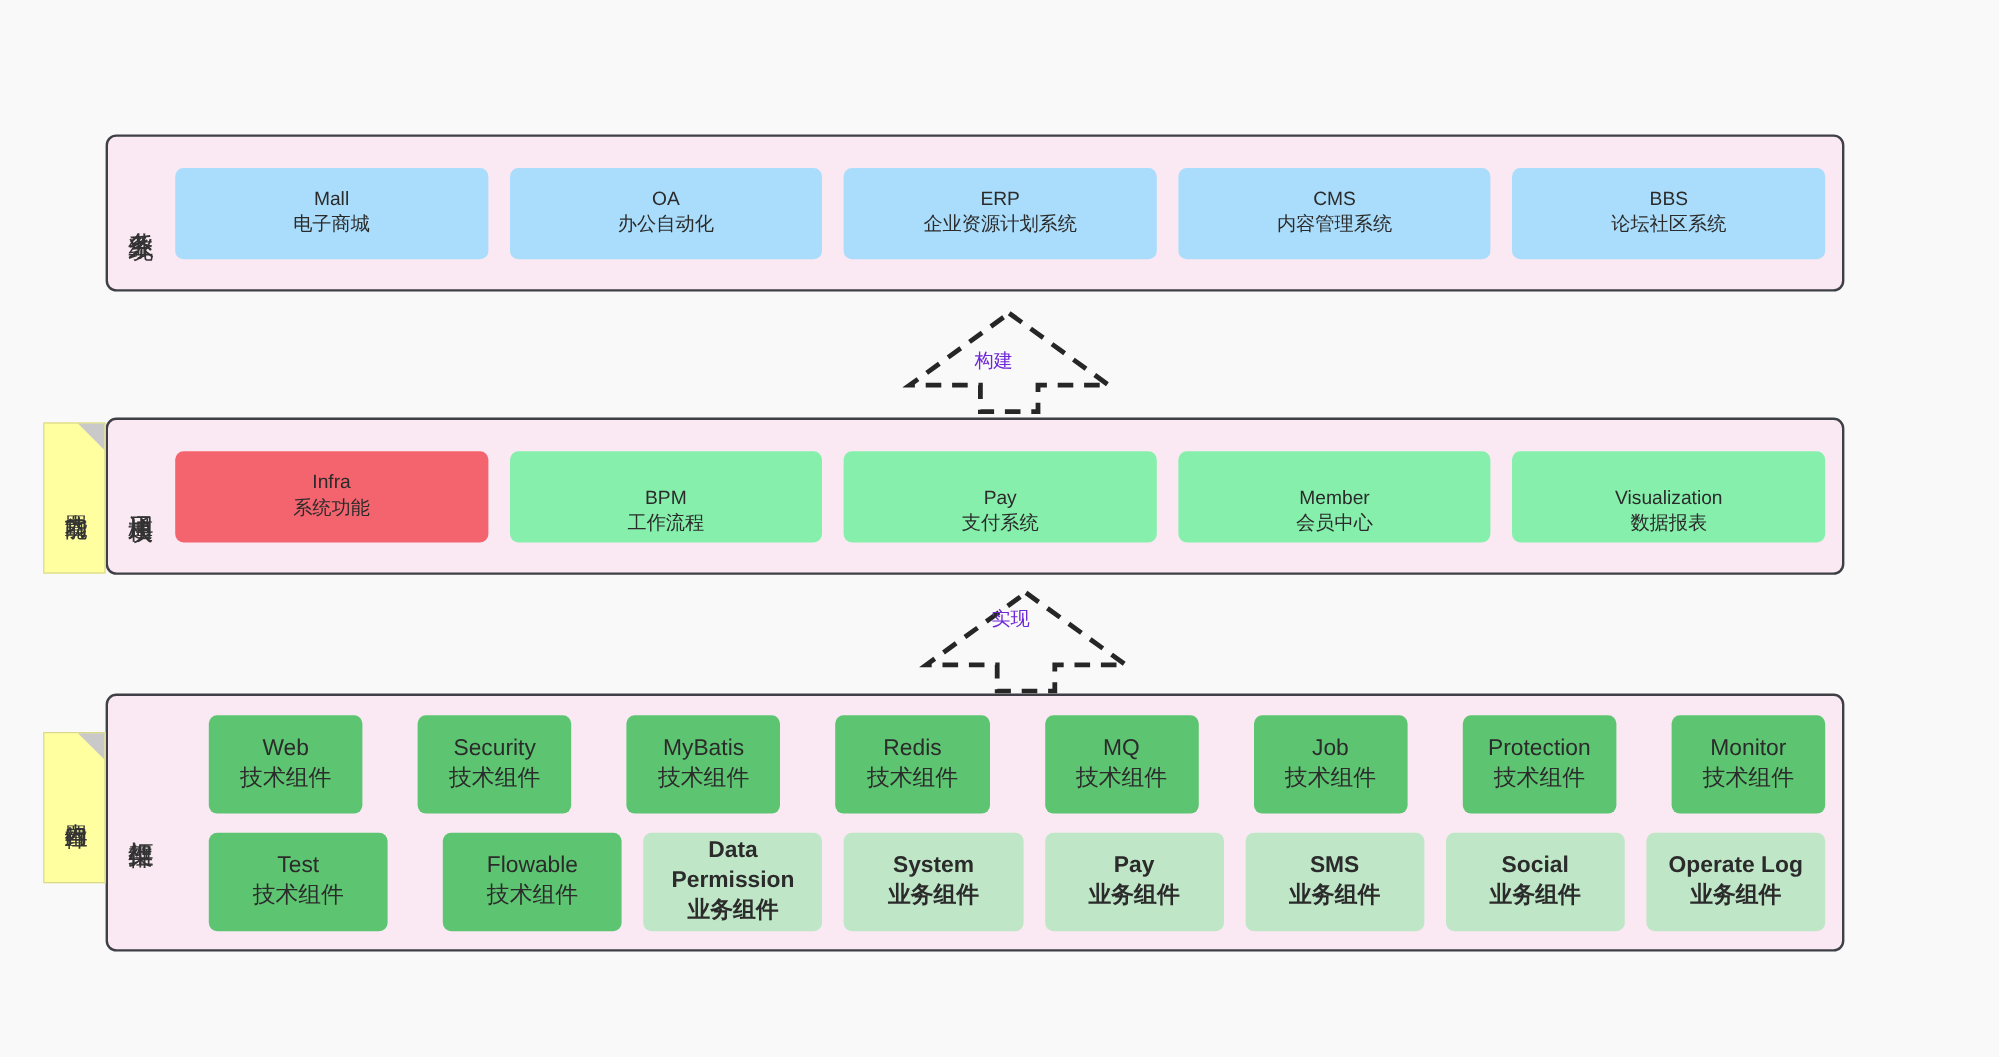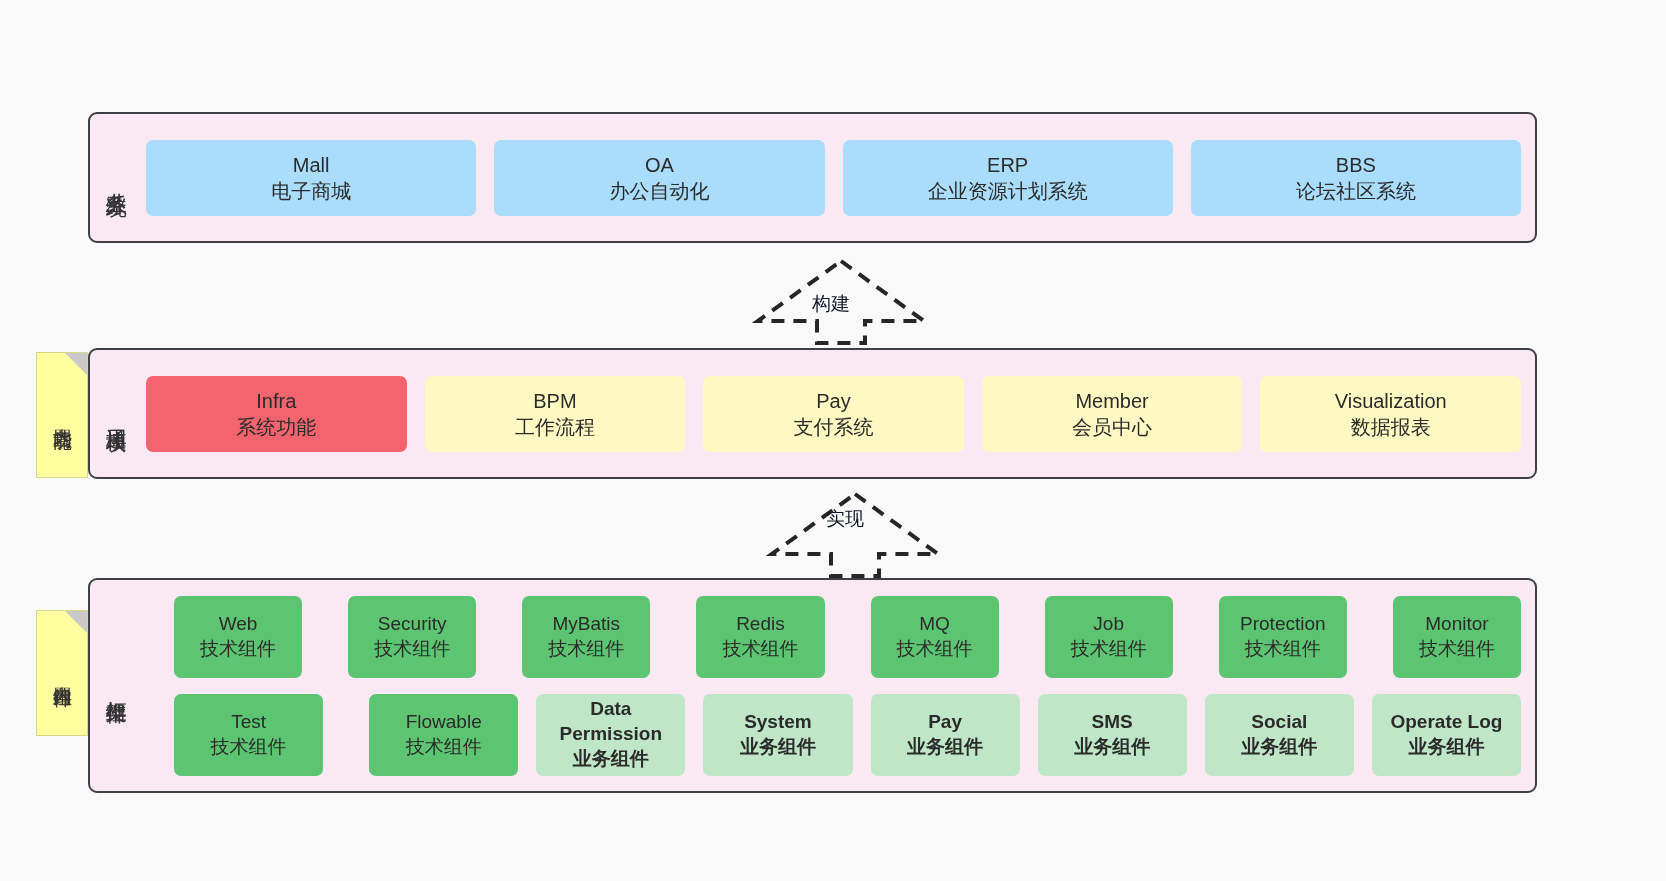--- a/index.html
+++ b/index.html
@@ -46,32 +46,32 @@
   .card-row { display: flex; gap: 18px; }
 
   .card {
     flex: 1 1 0;
     border-radius: 7px;
     display: flex;
     flex-direction: column;
     align-items: center;
     justify-content: center;
     text-align: center;
-    font-size: 20px;
+    font-size: 16px;
     line-height: 1.3;
     color: #2b2b2b;
     padding: 4px 6px;
   }
   .card .en { display: block; }
   .card .cn { display: block; }
 
   
   .c-blue       { background: #aadcfb; }
   .c-red        { background: #f4646e; }
-  .c-pink       { background: #fef9c3; }
+  .c-pink       { background: #86efac; justify-content: flex-end; }
   .c-green-dark { background: #5dc571; margin-left: 28px; }
   .c-green-lite { background: #bfe6c7; font-weight: bold; }
 
   
   #layer-business { left: 88px;  top: 112px; width: 1449px; height: 131px; }
   #layer-business .card-row { height: 76px; }
 
   #layer-common   { left: 88px;  top: 348px; width: 1449px; height: 131px; }
   #layer-common .card-row { height: 76px; }
 
@@ -107,22 +107,22 @@
   #sticky-common    { left: 36px; top: 352px; height: 126px; }
   #sticky-framework { left: 36px; top: 610px; height: 126px; }
 
   
   .arrow { position: absolute; z-index: 2; }
   #arrow-build  { left: 752px; top: 255px; width: 178px; height: 90px; }
   #arrow-impl   { left: 766px; top: 488px; width: 178px; height: 90px; }
 
   .arrow-label {
     position: absolute;
-    font-size: 19px;
-    color: #0f172a;
+    font-size: 16px;
+    color: #6d28d9;
     background: transparent;
     white-space: nowrap;
     z-index: 4;
   }
   #label-build { left: 812px; top: 291px; }
   #label-impl  { left: 826px; top: 506px; }
 </style>
 </head>
 <body>
 
@@ -138,20 +138,24 @@
         </div>
         <div class="card c-blue">
           <span class="en">OA</span>
           <span class="cn">办公自动化</span>
         </div>
         <div class="card c-blue">
           <span class="en">ERP</span>
           <span class="cn">企业资源计划系统</span>
         </div>
         <div class="card c-blue">
+          <span class="en">CMS</span>
+          <span class="cn">内容管理系统</span>
+        </div>
+        <div class="card c-blue">
           <span class="en">BBS</span>
           <span class="cn">论坛社区系统</span>
         </div>
       </div>
     </div>
   </div>
 
   <svg class="arrow" id="arrow-build" viewBox="0 0 178 90">
     <path d="M89 6 L172 66 L113 66 L113 88 L65 88 L65 66 L6 66 Z" fill="none" stroke="#262626" stroke-width="4" stroke-dasharray="13,9" stroke-linejoin="miter"></path>
   </svg>

